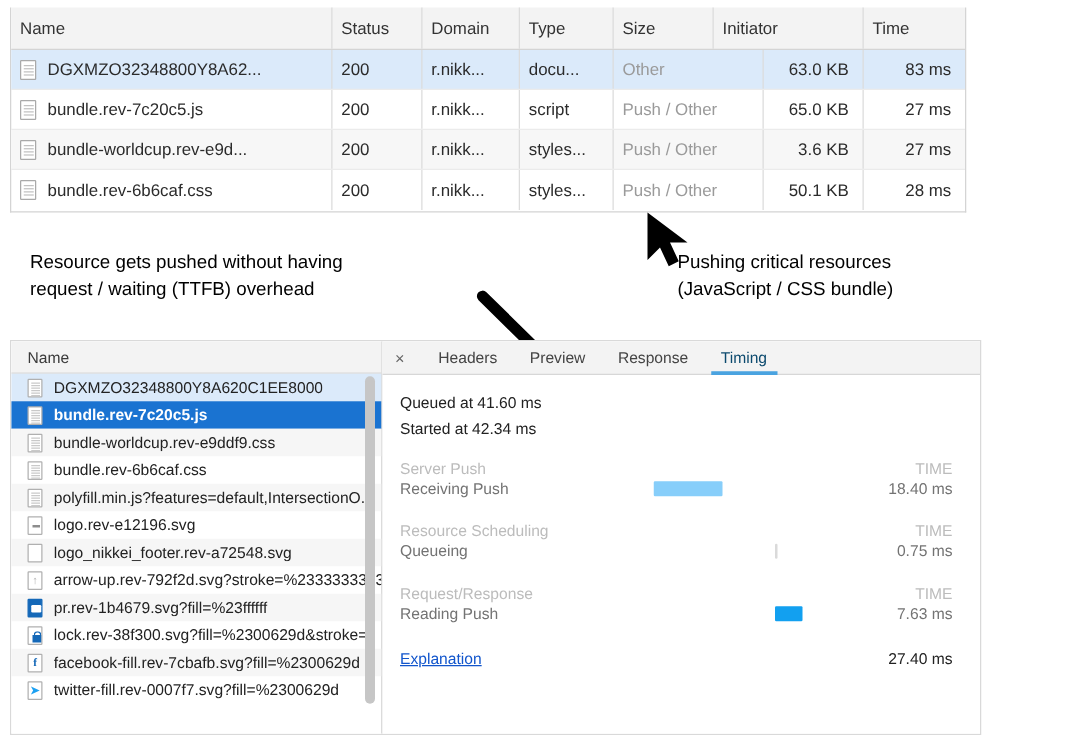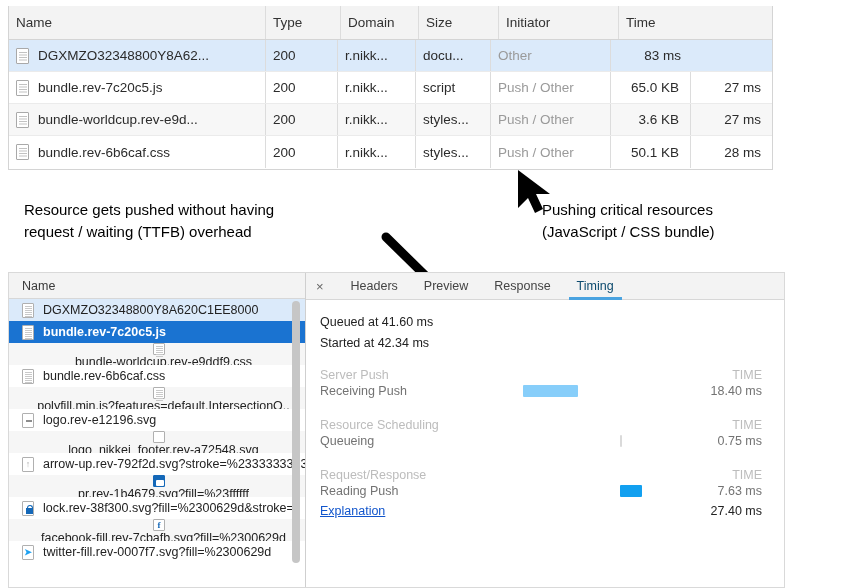--- a/index.html
+++ b/index.html
@@ -104,21 +104,21 @@
     font-size: 12.5px;
   }
   .file-list { position: relative; }
   .file-row {
     display: flex; align-items: center;
     height: 22px;
     padding-left: 13px;
     white-space: nowrap; overflow: hidden;
     color: #222;
   }
-  .file-row.alt { background: #f6f6f6; flex-direction: column; }
+  .file-row.alt { background: #f6f6f6; }
   .file-row.hl  { background: #dbeafa; }
   .file-row.sel { background: #1a73d1; color: #fff; font-weight: bold; }
   .file-label { overflow: hidden; text-overflow: clip; }
 
   .fi {
     width: 12px; height: 15px; flex: 0 0 12px;
     margin-right: 9px; position: relative;
     border: 1px solid #b0b0b0; background: #fff; border-radius: 1px;
   }
   .fi.doc::before {
@@ -204,47 +204,49 @@
     position: relative;
   }
   .t-label { width: 148px; flex: 0 0 148px; }
   .t-track { flex: 1; position: relative; height: 14px; }
   .t-bar { position: absolute; top: 1px; height: 12px; border-radius: 1px; }
   .t-val { width: 82px; flex: 0 0 82px; text-align: right; }
   .t-link {
     color: #1155cc; text-decoration: underline; font-size: 12.5px;
   }
   .t-foot {
-    display: flex; font-size: 12.5px;
+    display: flex; margin-top: 16px; font-size: 12.5px;
   }
 </style>
 </head>
 <body>
 
 <div id="root">
 
   <div class="net-table">
     <div class="net-row hdr">
       <div class="net-cell c-name">Name</div>
+      <div class="net-cell c-status">Status</div>
+      <div class="net-cell c-domain">Domain</div>
       <div class="net-cell c-type">Type</div>
-      <div class="net-cell c-domain">Domain</div>
       <div class="net-cell c-size">Size</div>
       <div class="net-cell c-init">Initiator</div>
       <div class="net-cell c-time">Time</div>
     </div>
 
     <div class="net-row body sel">
       <div class="net-cell c-name">
         <span class="doc-icon"></span>
         <span>DGXMZO32348800Y8A62...</span>
       </div>
       <div class="net-cell c-status">200</div>
       <div class="net-cell c-domain">r.nikk...</div>
       <div class="net-cell c-type">docu...</div>
       <div class="net-cell c-init">Other</div>
+      <div class="net-cell c-size">63.0 KB</div>
       <div class="net-cell c-time">83 ms</div>
     </div>
 
     <div class="net-row body">
       <div class="net-cell c-name">
         <span class="doc-icon"></span>
         <span>bundle.rev-7c20c5.js</span>
       </div>
       <div class="net-cell c-status">200</div>
       <div class="net-cell c-domain">r.nikk...</div>

